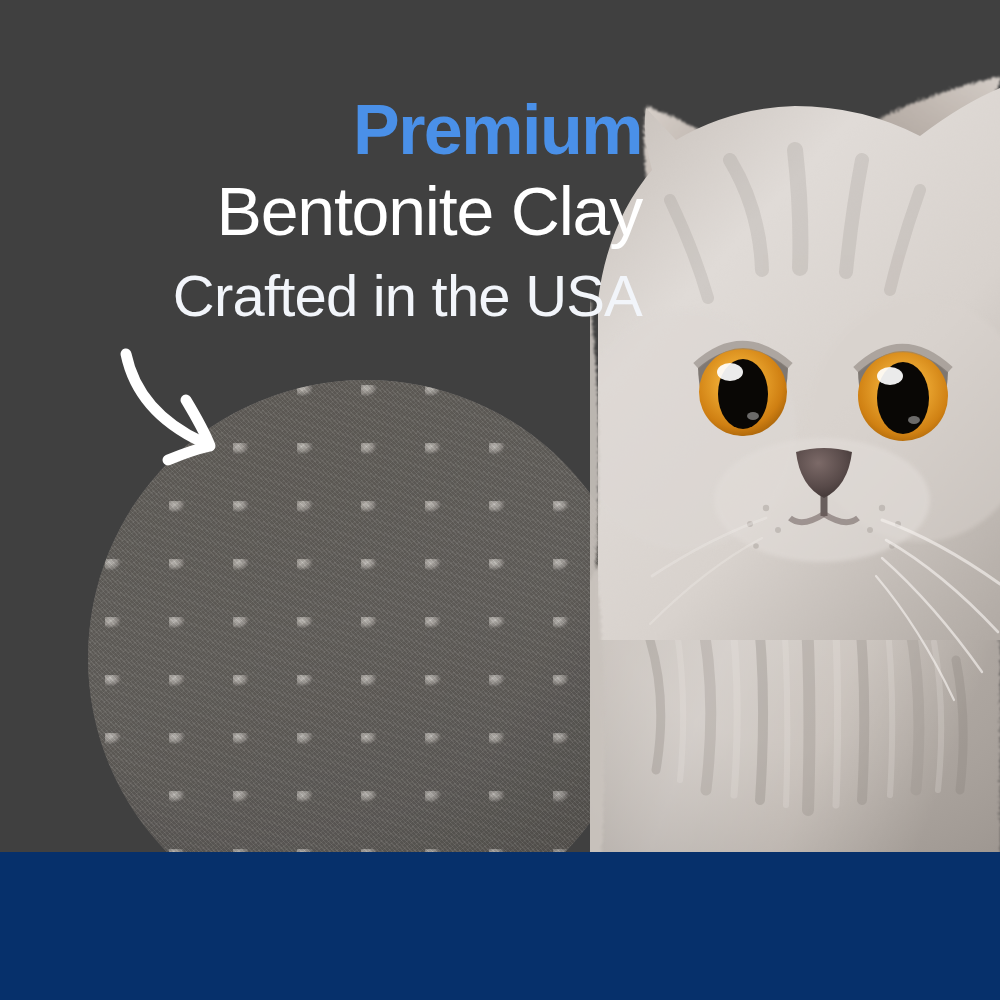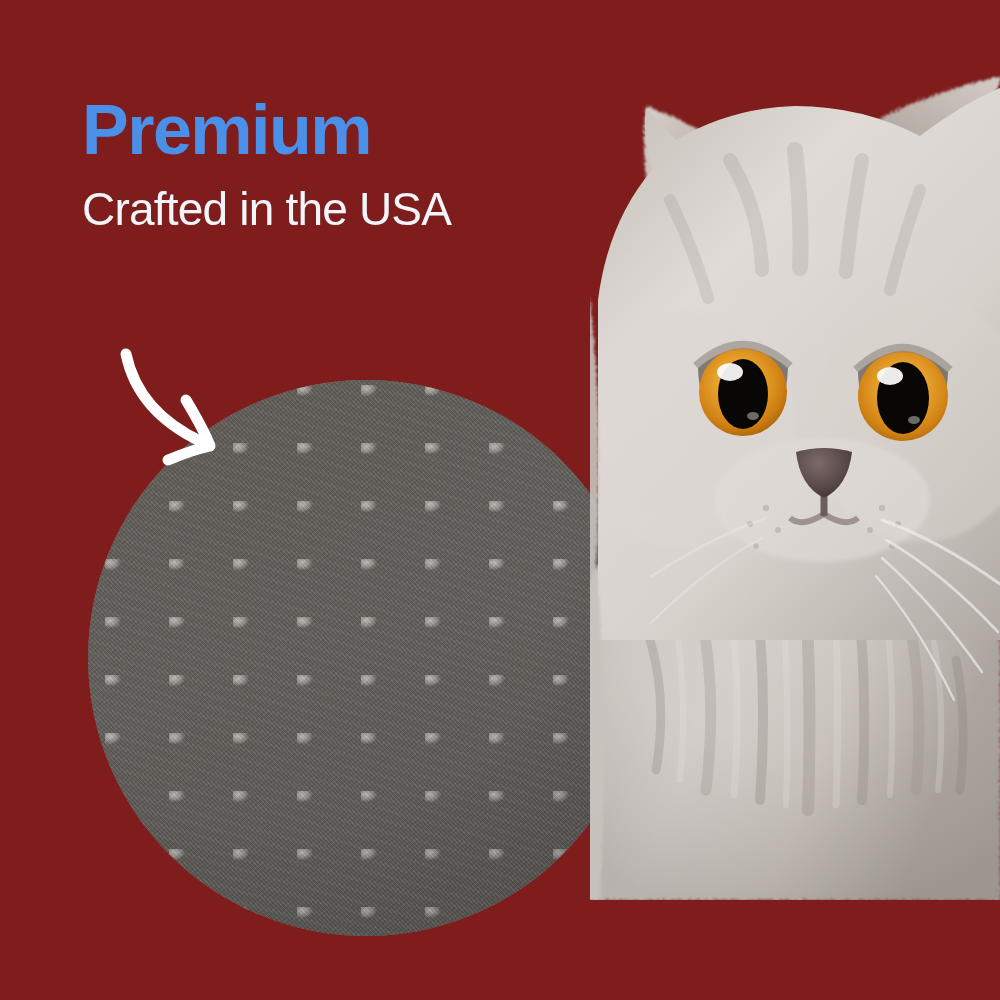--- a/index.html
+++ b/index.html
@@ -6,37 +6,38 @@
   * { margin:0; padding:0; box-sizing:border-box; }
   html,body { width:1000px; height:1000px; overflow:hidden; }
   body {
     font-family:"Liberation Sans", sans-serif;
     background:#06306b;
     position:relative;
   }
 
   #stage {
     position:absolute; inset:0;
-    width:1000px; height:1000px;
-    background:#7f1d1d;
+    width:1000px; height:852px;
+    background:#404040;
     overflow:hidden;
+    text-align:right;
   }
 
   
   .headline { position:absolute; left:82px; top:96px; width:560px; z-index:40; }
   .hl-premium {
     font-size:70px; font-weight:bold; line-height:0.98;
     color:#4a90e8; letter-spacing:-1.5px;
   }
   .hl-main {
     font-size:68px; font-weight:400; line-height:1.02;
     color:#ffffff; letter-spacing:-1.2px; margin-top:12px;
   }
   .hl-sub {
-    font-size:46px; font-weight:400; line-height:1.05;
+    font-size:58px; font-weight:400; line-height:1.05;
     color:#f2f5fa; letter-spacing:-0.8px; margin-top:20px;
   }
 
   
   .arrow { position:absolute; left:108px; top:338px; width:170px; height:140px; z-index:41; }
 
   
   .litter-circle {
     position:absolute;
     left:88px; top:380px;
@@ -328,20 +329,21 @@
       </g>
 
       <g filter="url(#furEdge)" opacity="0.9">
         <path d="M 0 300 Q 14 420 6 560 Q 20 700 10 900 L -14 900 L -14 280 Z" fill="#c9c3bd"></path>
       </g>
     </svg>
   </div>
 
   <div class="headline">
     <div class="hl-premium">Premium</div>
+    <div class="hl-main">Bentonite Clay</div>
     <div class="hl-sub">Crafted in the USA</div>
   </div>
 
   <svg class="arrow" viewBox="0 0 170 140">
     <path d="M 18 16 Q 30 74 94 104" stroke="#ffffff" stroke-width="11" fill="none" stroke-linecap="round"></path>
     <path d="M 78 62 Q 96 92 102 108 Q 84 112 60 122" stroke="#ffffff" stroke-width="11" fill="none" stroke-linecap="round" stroke-linejoin="round"></path>
   </svg>
 
 
 </div>

